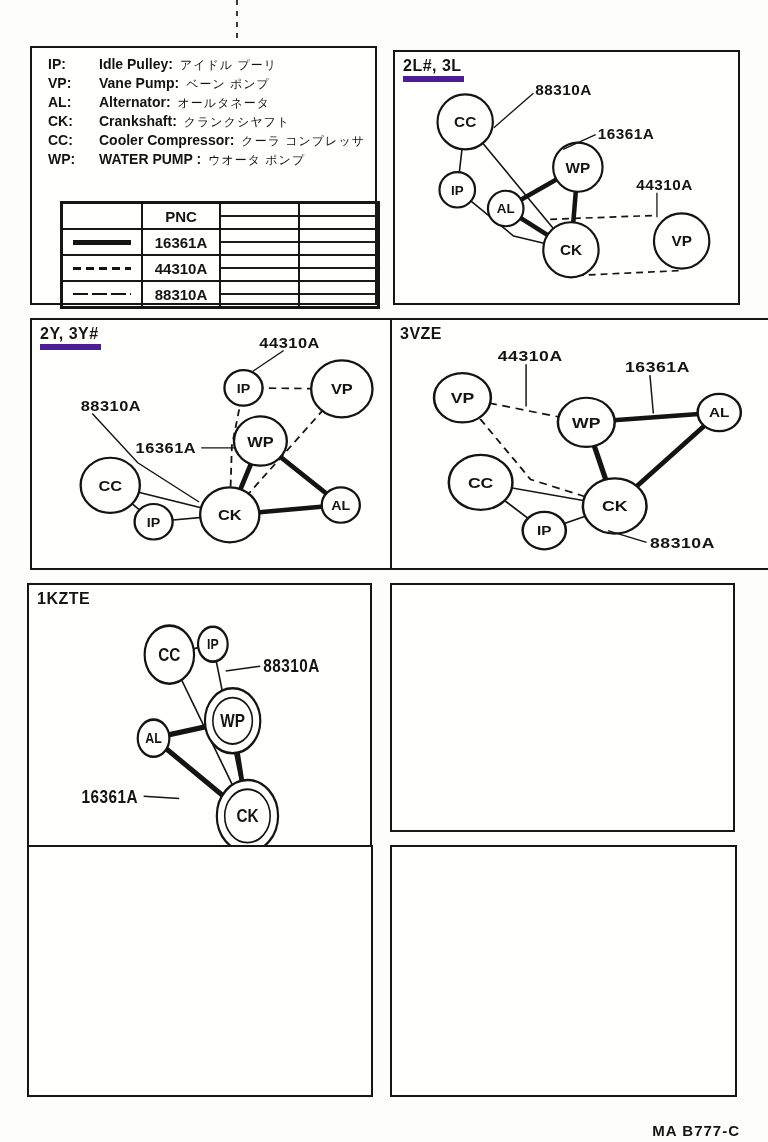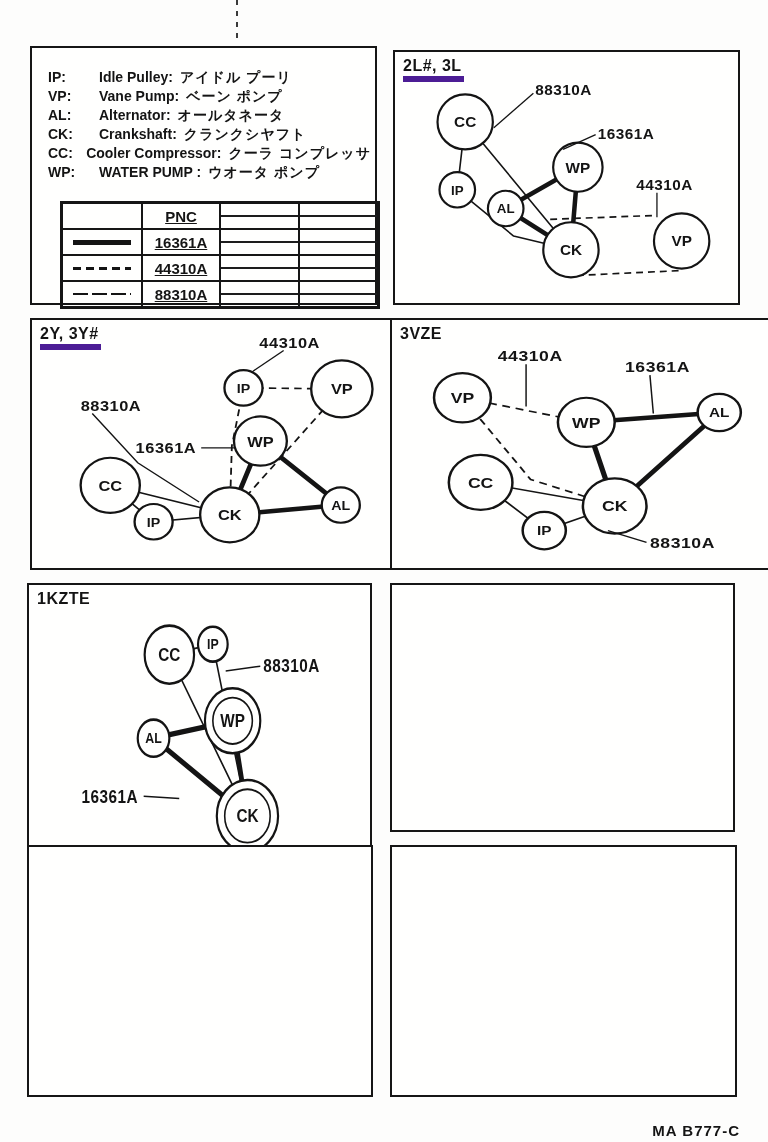--- a/index.html
+++ b/index.html
@@ -9,28 +9,28 @@
   .panel svg{position:absolute;left:0;top:0;width:100%;height:100%;}
   .ptitle{position:absolute;left:8px;top:5px;font-size:16px;font-weight:700;
           letter-spacing:.5px;padding:0 2px 1px 0;z-index:3;background:transparent;}
   .ptitle.u{border-bottom:6px solid #4c1d95;}
   .foldmark{position:absolute;left:236px;top:0;width:2px;height:42px;
             background:repeating-linear-gradient(180deg,#3a3a3a 0 5px,transparent 5px 11px);}
   
   .legend-lines{position:absolute;left:16px;top:8px;right:4px;}
   .lrow{display:flex;align-items:baseline;height:19px;white-space:nowrap;}
   .lrow .abbr{width:51px;font-size:14px;font-weight:700;}
-  .lrow .en{font-size:14px;font-weight:700;margin-right:7px;margin-top:13px;}
-  .lrow .ja{font-size:14px;font-weight:700;letter-spacing:1px;}
+  .lrow .en{font-size:14px;font-weight:700;margin-right:7px;}
+  .lrow .ja{font-size:12px;font-weight:400;letter-spacing:1px;}
   
   .pnc-table{position:absolute;left:28px;top:153px;width:310px;border-collapse:collapse;
              border:3px solid #161616;table-layout:fixed;}
   .pnc-table td{border:2px solid #161616;height:24px;padding:0;position:relative;
                 text-align:center;font-size:15px;font-weight:700;}
-  .pnc-table .c1{width:78px;}.pnc-table .c2{width:76px;text-decoration:underline;}
+  .pnc-table .c1{width:78px;}.pnc-table .c2{width:76px;}
   .pnc-table .c3{width:77px;}.pnc-table .c4{width:77px;}
   .mid{position:absolute;left:0;right:0;top:50%;height:1.5px;background:#1d1d1d;margin-top:-1px;}
   .samp{margin:0 auto;width:58px;}
   .samp.thick{height:5px;background:#141414;}
   .samp.dashed{height:3px;background:repeating-linear-gradient(90deg,#141414 0 8px,transparent 8px 13px);}
   .samp.thin{height:2px;background:repeating-linear-gradient(90deg,#141414 0 15px,transparent 15px 19px);}
   .page-code{position:absolute;right:28px;top:1122px;font-size:15px;font-weight:700;letter-spacing:1px;}
 </style>
 </head>
 <body>

